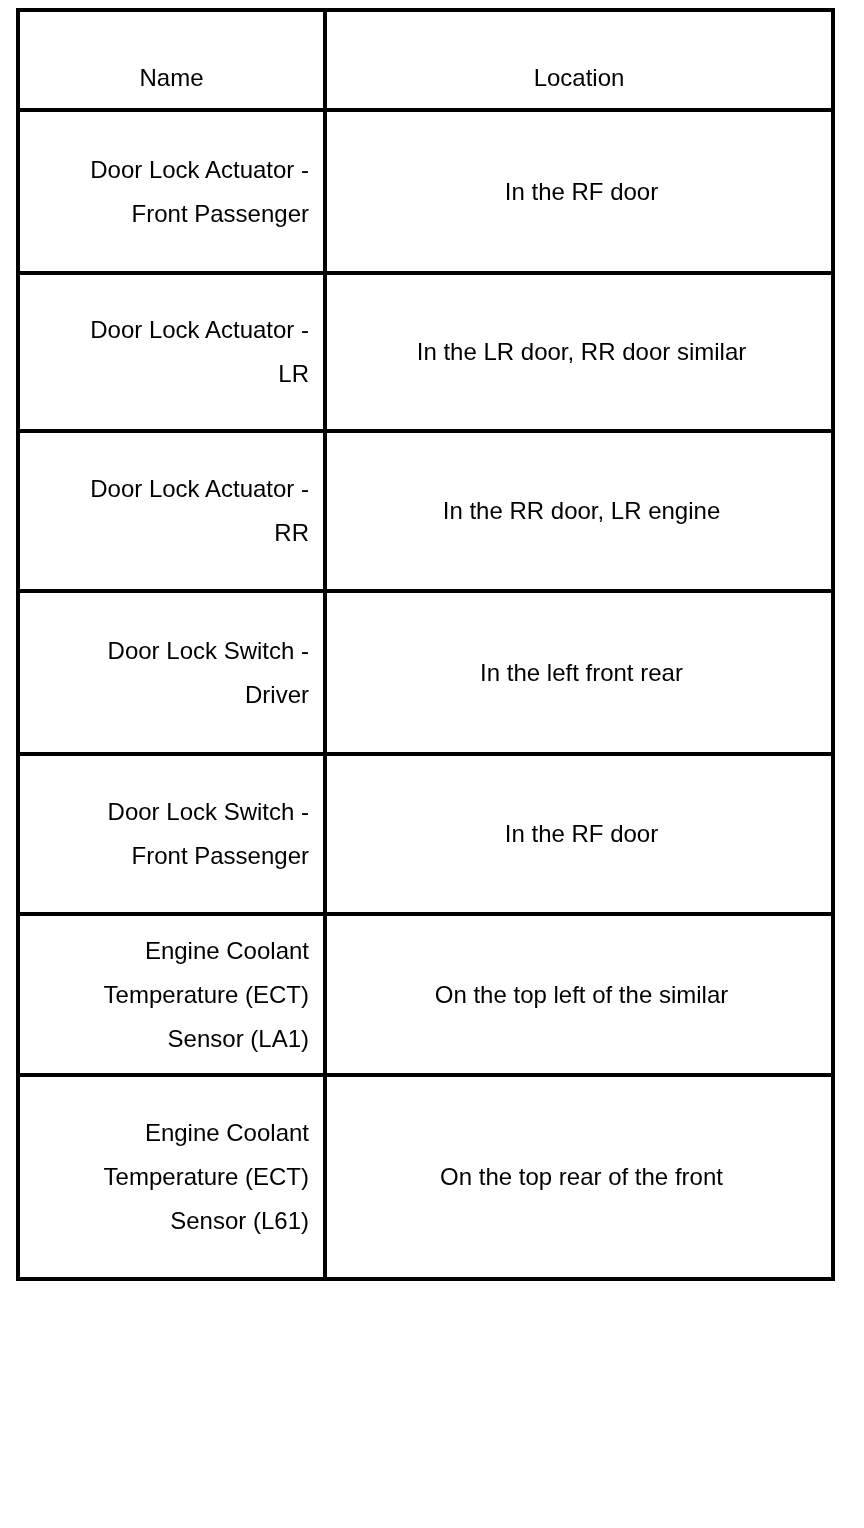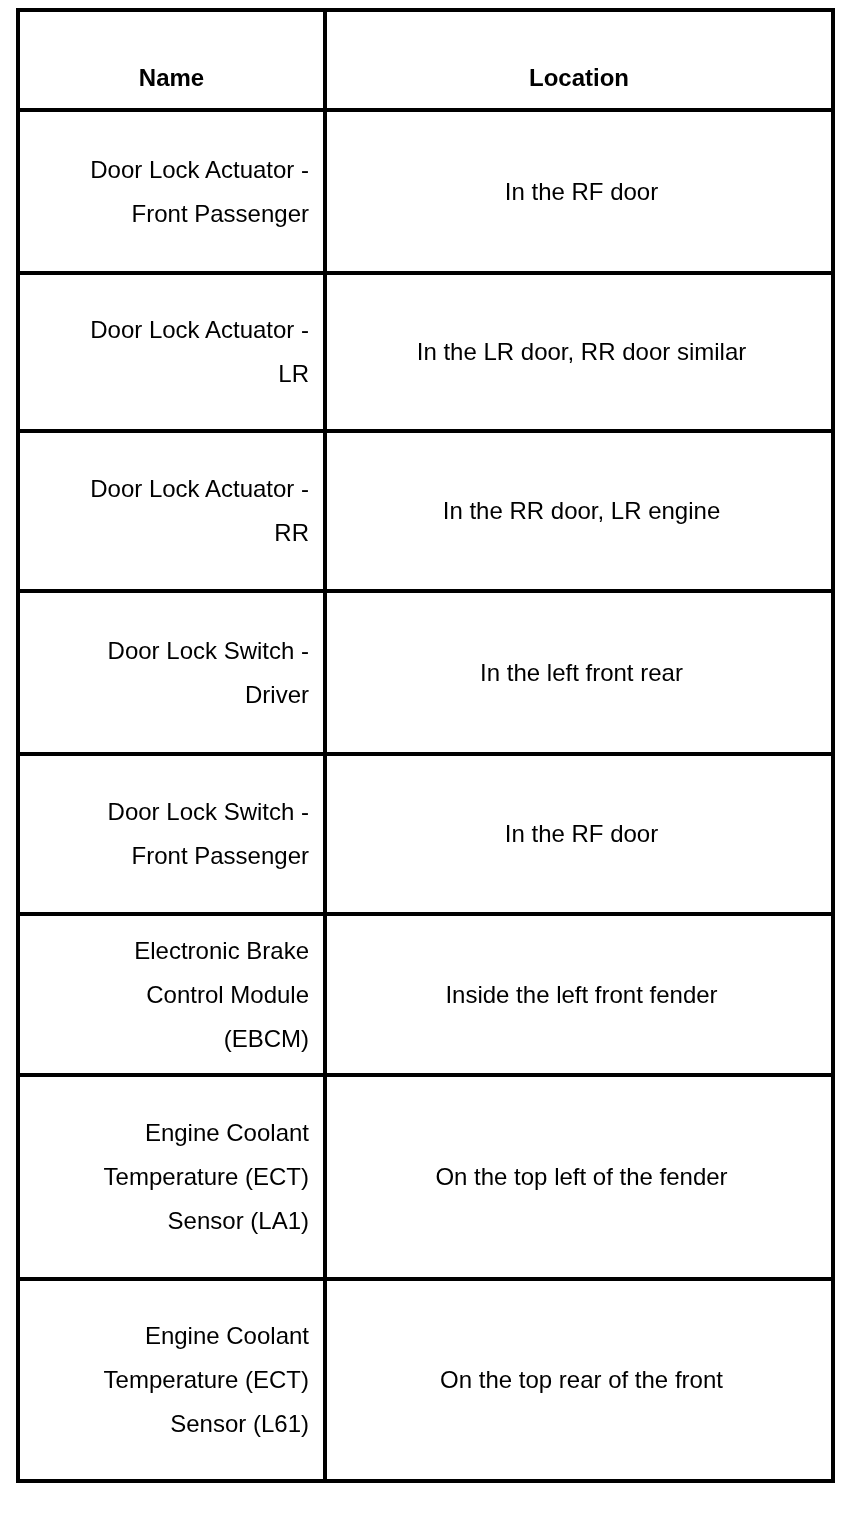--- a/index.html
+++ b/index.html
@@ -24,21 +24,21 @@
   }
   .loc-table col.c-name { width: 307px; }
   .loc-table col.c-loc  { width: 508px; }
   .loc-table th,
   .loc-table td {
     border: 4px solid #000000;
     font-size: 24px;
     padding: 0;
   }
   .loc-table th {
-    font-weight: bold;
+    font-weight: normal;
     text-align: center;
     vertical-align: bottom;
     padding-bottom: 16px;
   }
   .loc-table thead tr { height: 100px; }
   .loc-table td.name-cell {
     text-align: right;
     vertical-align: middle;
     white-space: pre-line;
     line-height: 44px;
@@ -94,30 +94,24 @@
       <td class="name-cell">Door Lock Switch -
 Driver</td>
       <td class="loc-cell">In the left front rear</td>
     </tr>
     <tr>
       <td class="name-cell">Door Lock Switch -
 Front Passenger</td>
       <td class="loc-cell">In the RF door</td>
     </tr>
     <tr>
-      <td class="name-cell">Electronic Brake
-Control Module
-(EBCM)</td>
-      <td class="loc-cell">Inside the left front fender</td>
-    </tr>
-    <tr>
       <td class="name-cell">Engine Coolant
 Temperature (ECT)
 Sensor (LA1)</td>
-      <td class="loc-cell">On the top left of the fender</td>
+      <td class="loc-cell">On the top left of the similar</td>
     </tr>
     <tr>
       <td class="name-cell">Engine Coolant
 Temperature (ECT)
 Sensor (L61)</td>
       <td class="loc-cell">On the top rear of the front</td>
     </tr>
   </tbody>
 </table>
 

